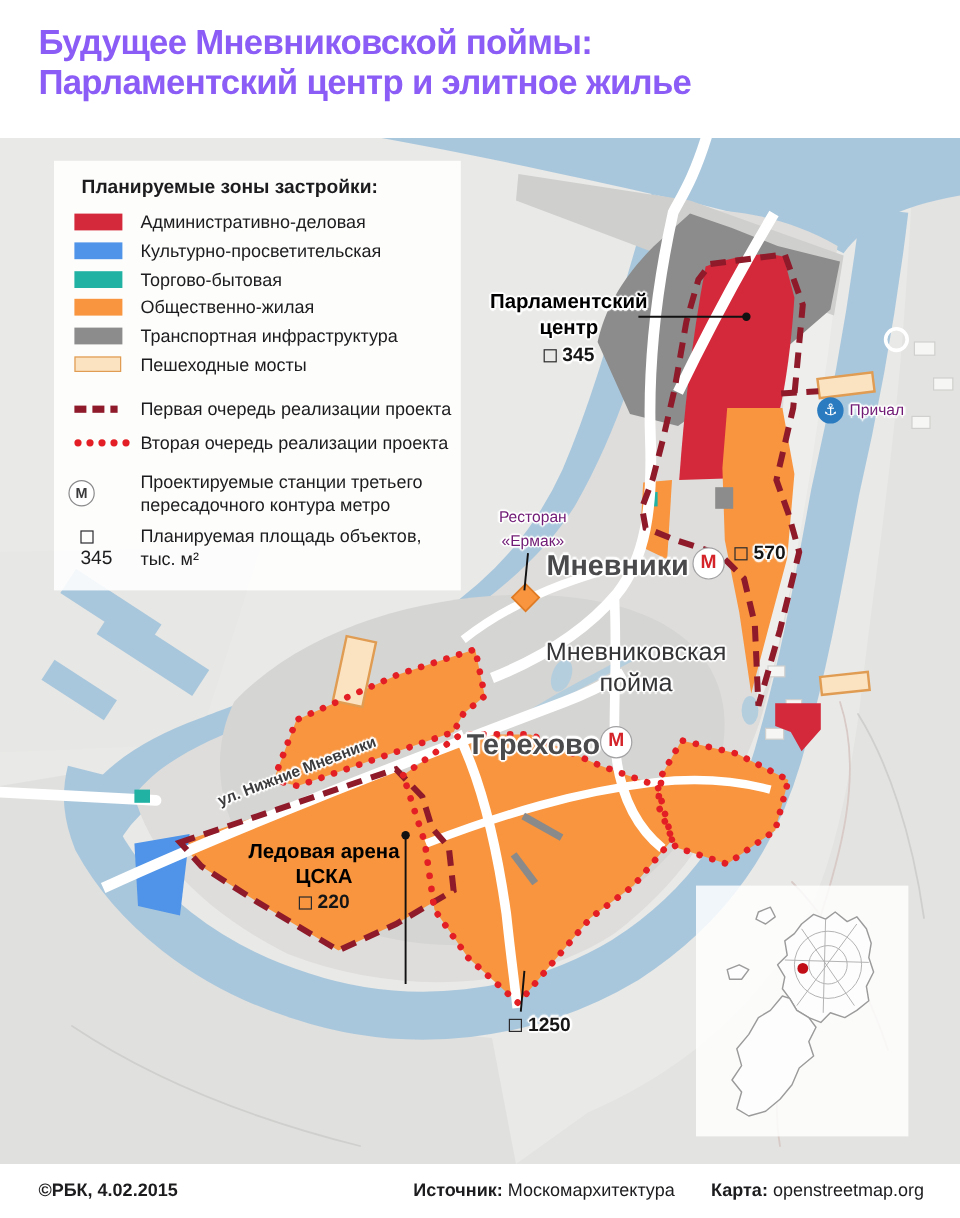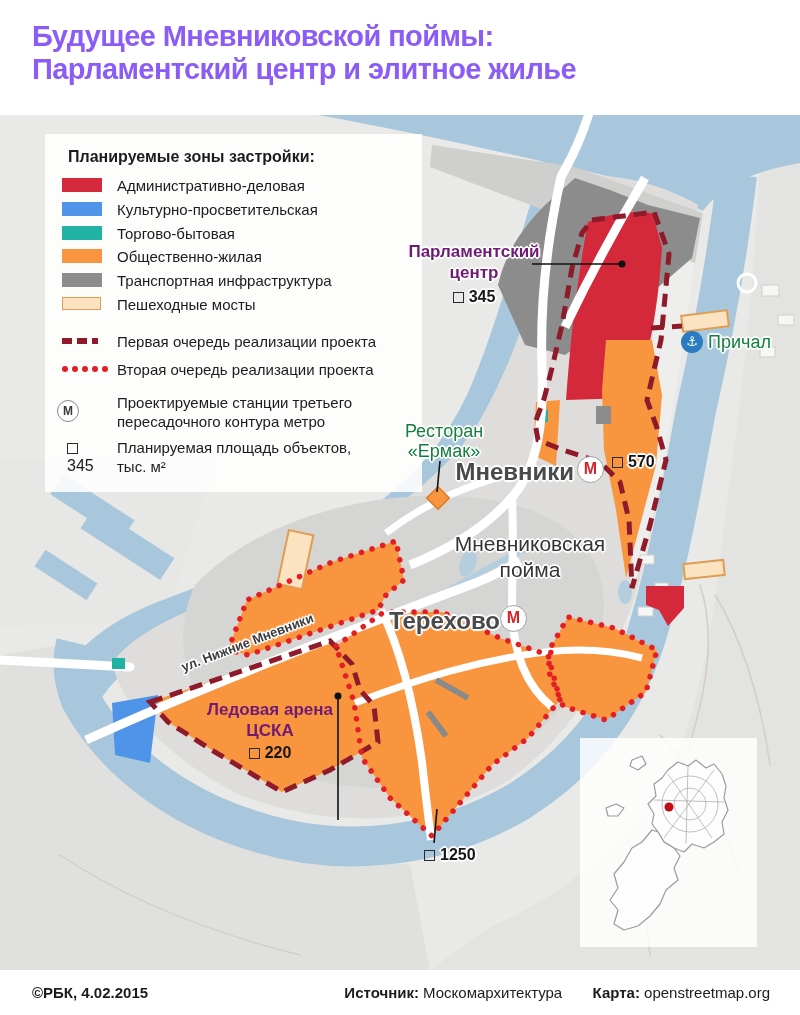--- a/index.html
+++ b/index.html
@@ -9,39 +9,39 @@
          font-size:29px;line-height:33px;font-weight:800;letter-spacing:-0.6px;color:#8b5cf6;}
   #map{position:absolute;left:0;top:115px;width:800px;height:855px;overflow:hidden;background:#e9e9e7;}
   #map svg{position:absolute;left:0;top:0;}
   .mlabel{position:absolute;white-space:nowrap;}
   .halo{text-shadow:-1px -1px 0 #fff,1px -1px 0 #fff,-1px 1px 0 #fff,1px 1px 0 #fff,
         -2px 0 1px #fff,2px 0 1px #fff,0 -2px 1px #fff,0 2px 1px #fff;}
   .ctr{text-align:center;}
   .sq{display:inline-block;width:9px;height:9px;border:1.7px solid #2b2b2d;
       background:transparent;margin-right:5px;vertical-align:-1px;}
   
-  .legend{position:absolute;left:45px;top:19px;width:377px;height:358px;
+  .legend{position:absolute;left:45px;top:19px;width:339px;height:358px;
           background:rgba(255,255,255,0.88);padding:0;}
   .lg-head{position:absolute;left:23px;top:14px;font-size:16px;font-weight:bold;}
   .lg-row{position:absolute;left:17px;height:16px;}
   .lg-sw{position:absolute;left:0;top:0;width:40px;height:14px;}
   .lg-sw.bridge{border:1.6px solid var(--c-bridge_border);width:37px;height:11px;}
   .lg-lab{position:absolute;left:55px;top:-1px;font-size:15px;white-space:nowrap;}
   .dashsample{position:absolute;left:0;top:4px;width:44px;height:6px;}
   .dashsample i{position:absolute;top:0;width:10px;height:6px;background:var(--c-phase1);}
   .dotsample i{position:absolute;top:0;width:6px;height:6px;border-radius:50%;background:var(--c-phase2);}
   .lg-m{position:absolute;left:12px;width:20px;height:20px;border-radius:50%;
         border:1.6px solid #8a8a8c;background:#fff;text-align:center;
         font-size:12px;font-weight:bold;color:#3a3a3c;line-height:20px;}
   .small2{font-size:15px;line-height:19px;white-space:nowrap;}
   
   .big-gray{font-size:21px;color:#353537;line-height:26px;}
   .station{font-size:24px;font-weight:bold;color:#4a4a4c;}
-  .zone-cap{font-size:17px;font-weight:bold;line-height:21px;color:#701a75;}
-  .plain{font-size:18px;line-height:20px;color:#15803d;}
+  .zone-cap{font-size:17px;font-weight:bold;line-height:21px;color:#000000;}
+  .plain{font-size:13px;line-height:20px;color:#701a75;}
   .area-tag{font-size:16px;font-weight:600;color:#161616;}
   .street-label{font-size:13px;font-weight:bold;color:#3c3c3e;transform:rotate(-21deg);transform-origin:0 50%;}
   .metro-circle{position:absolute;width:27px;height:27px;border-radius:50%;background:#fff;
         border:1.5px solid #a2a2a4;box-sizing:border-box;text-align:center;line-height:24px;
         font-size:16px;font-weight:bold;color:var(--c-metro_red);}
   .pier-ic{position:absolute;width:22px;height:22px;border-radius:50%;background:var(--c-pier_blue);
         color:#fff;text-align:center;line-height:22px;font-size:13px;}
   .inset{position:absolute;left:580px;top:623px;width:177px;height:209px;background:rgba(255,255,255,0.84);}
   .footer{position:absolute;left:0;top:978px;width:800px;height:30px;font-size:15px;}
   .footer .left{position:absolute;left:32px;top:6px;font-weight:bold;}

